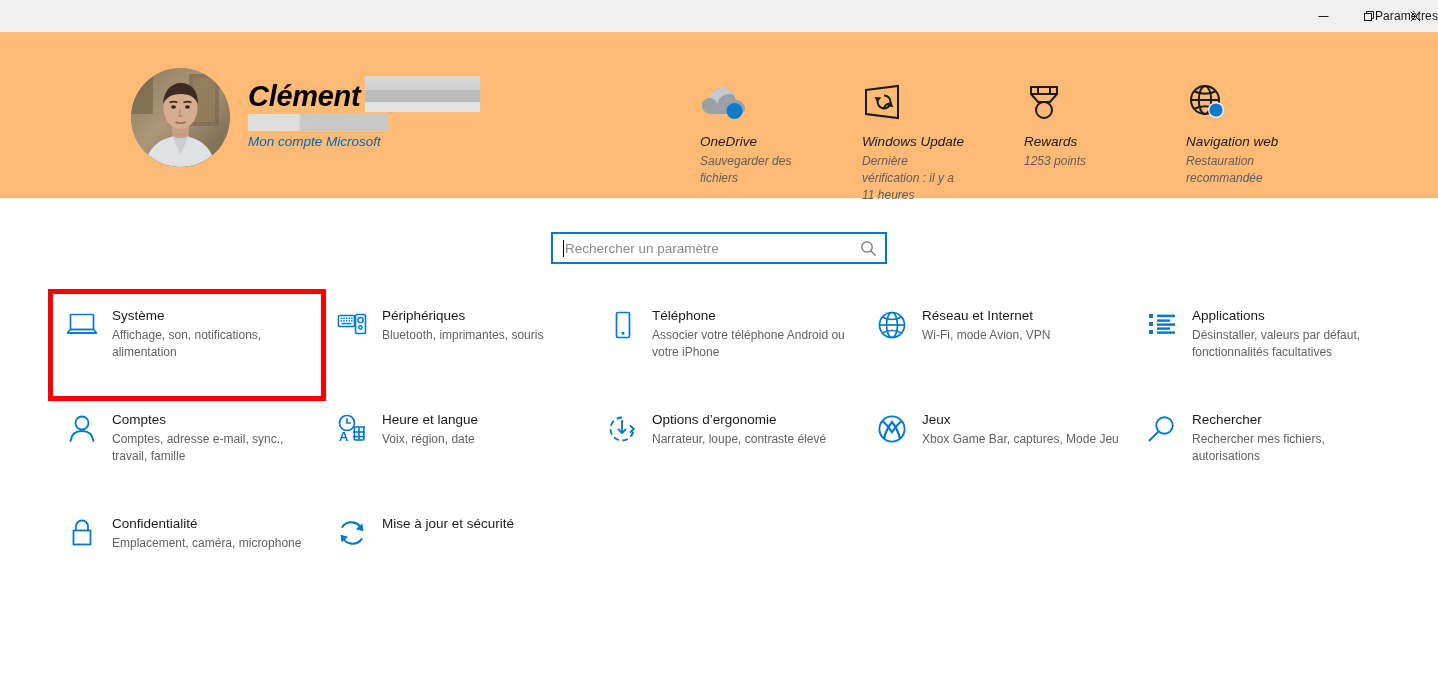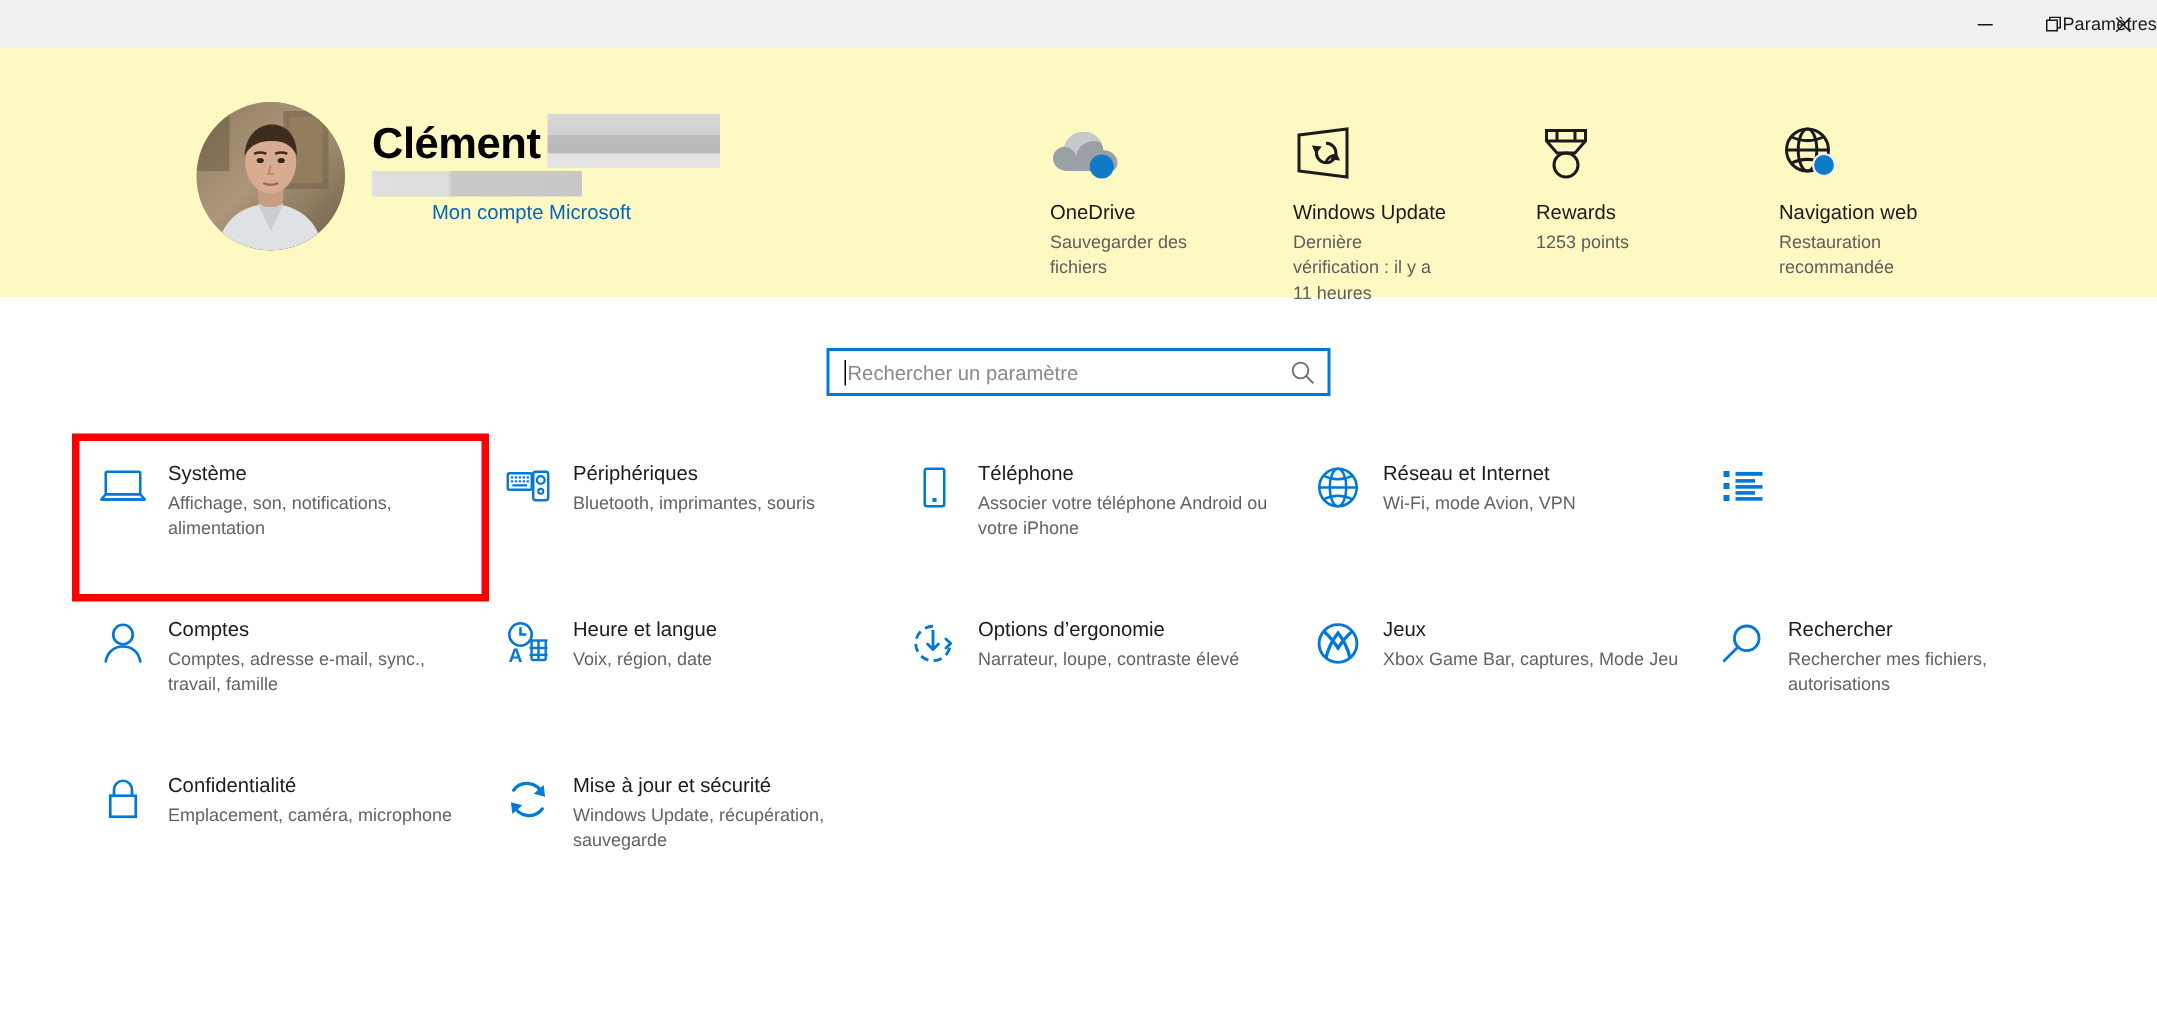--- a/index.html
+++ b/index.html
@@ -35,23 +35,24 @@
     display: flex;
   }
   .wc-btn {
     width: 46px; height: 32px;
     display: flex; align-items: center; justify-content: center;
   }
   .wc-glyph { display: block; }
 
   
   .header {
-    background: #fef9c3;
+    background: #fdba74;
     height: 166px;
     position: relative;
+    font-style: italic;
   }
 
   .account {
     position: absolute;
     left: 131px;
     top: 36px;
     display: flex;
     align-items: flex-start;
   }
   .avatar {
@@ -93,21 +94,20 @@
     left: 0px; top: 46px;
     width: 140px; height: 17px;
     background: linear-gradient(90deg,#dfdfdf 0%,#dedede 36%,#c9c9c9 38%,#c7c7c7 100%);
   }
   .account-link {
     font-size: 13.5px;
     color: #0067b8;
     margin-top: 20px;
     display: block;
     cursor: pointer;
-    margin-left: 40px;
   }
 
   
   .shortcuts {
     position: absolute;
     left: 700px;
     top: 50px;
     display: flex;
     gap: 0px;
   }
@@ -439,20 +439,24 @@
           <rect x="3" y="12" width="4" height="4"></rect>
           <rect x="3" y="20" width="4" height="4"></rect>
           <rect x="11" y="4.6" width="18" height="2.6"></rect>
           <rect x="11" y="9.4" width="13" height="2.4"></rect>
           <rect x="11" y="13.4" width="18" height="2.4"></rect>
           <rect x="11" y="17.4" width="13" height="2.4"></rect>
           <rect x="11" y="21.4" width="18" height="2.4"></rect>
         </g>
       </svg>
     </div>
+    <div class="tile-body">
+      <div class="tile-title">Applications</div>
+      <div class="tile-sub">Désinstaller, valeurs par défaut, fonctionnalités facultatives</div>
+    </div>
   </div>
 
   <div class="tile">
     <div class="tile-icon">
       <svg width="32" height="30" viewBox="0 0 32 30">
         <circle cx="16" cy="9" r="6.5" fill="none" stroke="#0078d7" stroke-width="1.8"></circle>
         <path d="M4.5 27 C5.6 20.2 10.4 17 16 17 C21.6 17 26.4 20.2 27.5 27" fill="none" stroke="#0078d7" stroke-width="1.8" stroke-linecap="round"></path>
       </svg>
     </div>
     <div class="tile-body">
@@ -543,17 +547,16 @@
     <div class="tile-icon">
       <svg width="32" height="30" viewBox="0 0 32 30">
         <path d="M25.6 11.5 A11 11 0 0 0 6.4 8.8" fill="none" stroke="#0078d7" stroke-width="2.1" stroke-linecap="round"></path>
         <path d="M6.4 18.5 A11 11 0 0 0 25.6 21.2" fill="none" stroke="#0078d7" stroke-width="2.1" stroke-linecap="round"></path>
         <polygon points="26.4,5.4 27.4,13.2 19.8,11.2" fill="#0078d7"></polygon>
         <polygon points="5.6,24.6 4.6,16.8 12.2,18.8" fill="#0078d7"></polygon>
       </svg>
     </div>
     <div class="tile-body">
       <div class="tile-title">Mise à jour et sécurité</div>
-      <div class="tile-sub">Windows Update, récupération, sauvegarde</div>
     </div>
   </div>
 
 </div>
 
 </body></html>

